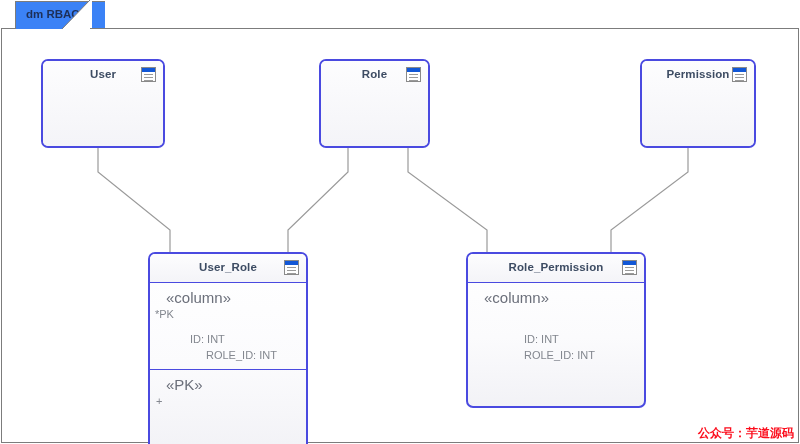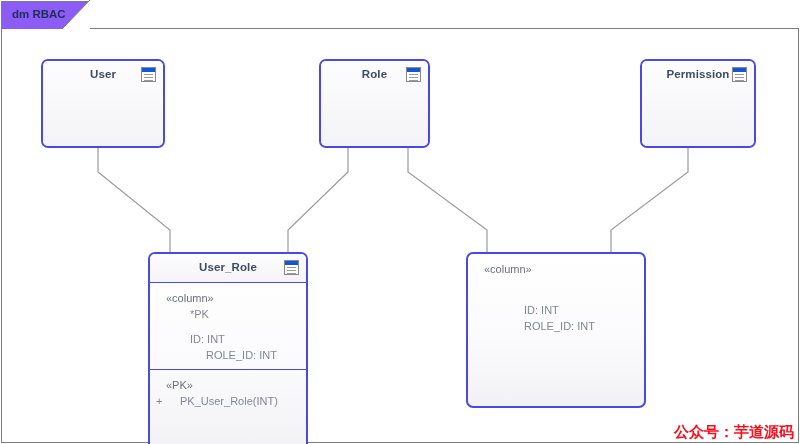--- a/index.html
+++ b/index.html
@@ -14,25 +14,25 @@
     position: relative;
     width: 800px;
     height: 444px;
     background: #ffffff;
     overflow: hidden;
   }
 
   
   .tab {
     position: absolute;
-    left: 1px;
+    left: 15px;
     top: 1px;
     width: 90px;
     height: 28px;
-    background: #8b5cf6;
+    background: #3b82f6;
     border-top: 1px solid #7c7c7c;
     border-left: 1px solid #7c7c7c;
     box-sizing: border-box;
     z-index: 5;
   }
   .tab-label {
     position: absolute;
     left: 10px;
     top: 6px;
     font-size: 11.5px;
@@ -145,40 +145,39 @@
 
   
   .compartment {
     position: relative;
     padding: 7px 0 7px 0;
   }
   .compartment + .compartment {
     border-top: 1.5px solid #4a4ae0;
   }
   .stereo {
-    font-size: 11px;
+    font-size: 15px;
     color: #6b6f7a;
     padding-left: 16px;
     line-height: 16px;
   }
   .attr-row {
     position: relative;
     font-size: 11px;
     color: #83878f;
     line-height: 16px;
     height: 16px;
     white-space: nowrap;
   }
   .attr-pre {
     position: absolute;
     left: 5px;
     top: 0;
     font-size: 11px;
     color: #83878f;
-    margin-left: 35px;
   }
   .attr-name {
     position: absolute;
     left: 40px;
     top: 0;
     margin-top: 25px;
   }
   .attr-row.indent .attr-name { left: 56px; }
   .op-row {
     position: relative;
@@ -197,21 +196,21 @@
     position: absolute;
     left: 30px;
     top: 0;
   }
 
   
   .watermark {
     position: absolute;
     right: 6px;
     bottom: 2px;
-    font-size: 15px;
+    font-size: 12px;
     font-weight: bold;
     color: #fc0d1c;
     z-index: 8;
     white-space: nowrap;
     font-family: "DejaVu Sans", sans-serif;
   }
 </style>
 </head>
 <body>
 
@@ -294,26 +293,34 @@
       </div>
       <div class="attr-row indent">
         <span class="attr-name">ROLE_ID: INT</span>
       </div>
     </div>
 
     <div class="compartment">
       <div class="stereo">«PK»</div>
       <div class="op-row">
         <span class="op-vis">+</span>
-        <span class="op-name">PK_User_Role(INT)</span>
       </div>
     </div>
   </div>
 
   <div class="node compart" style="left:466px; top:252px; width:180px; height:156px;">
+    <div class="node-header">
+      <div class="node-title">Role_Permission</div>
+      <div class="tbl-icon">
+        <div class="bar"></div>
+        <div class="ln l1"></div>
+        <div class="ln l2"></div>
+        <div class="ln l3"></div>
+      </div>
+    </div>
 
     <div class="compartment">
       <div class="stereo">«column»</div>
       <div class="attr-row indent">
         <span class="attr-name">ID: INT</span>
       </div>
       <div class="attr-row indent">
         <span class="attr-name">ROLE_ID: INT</span>
       </div>
     </div>

